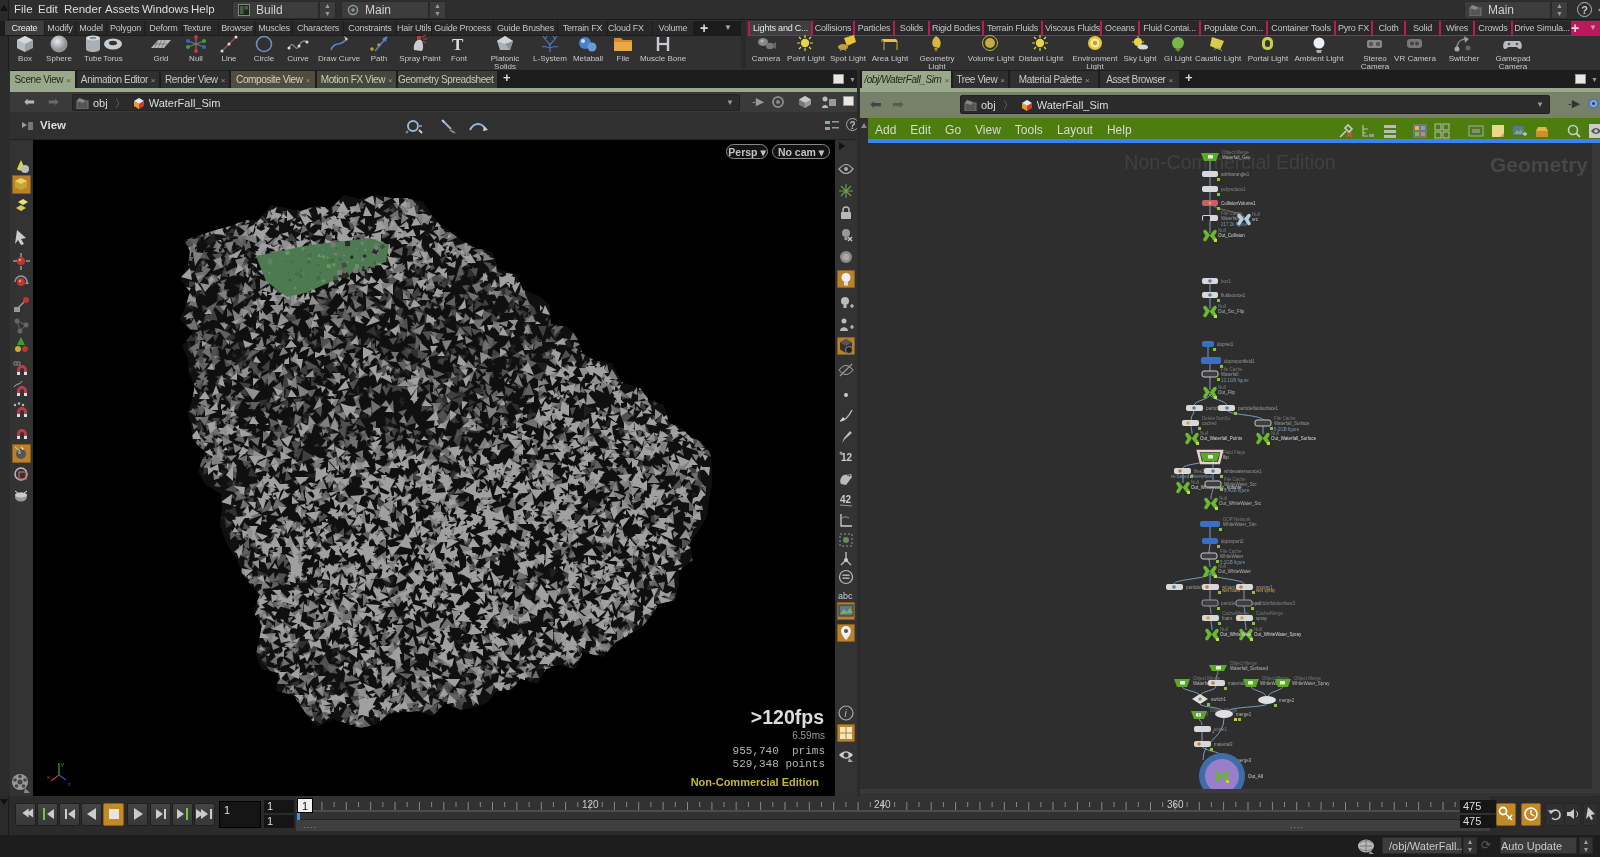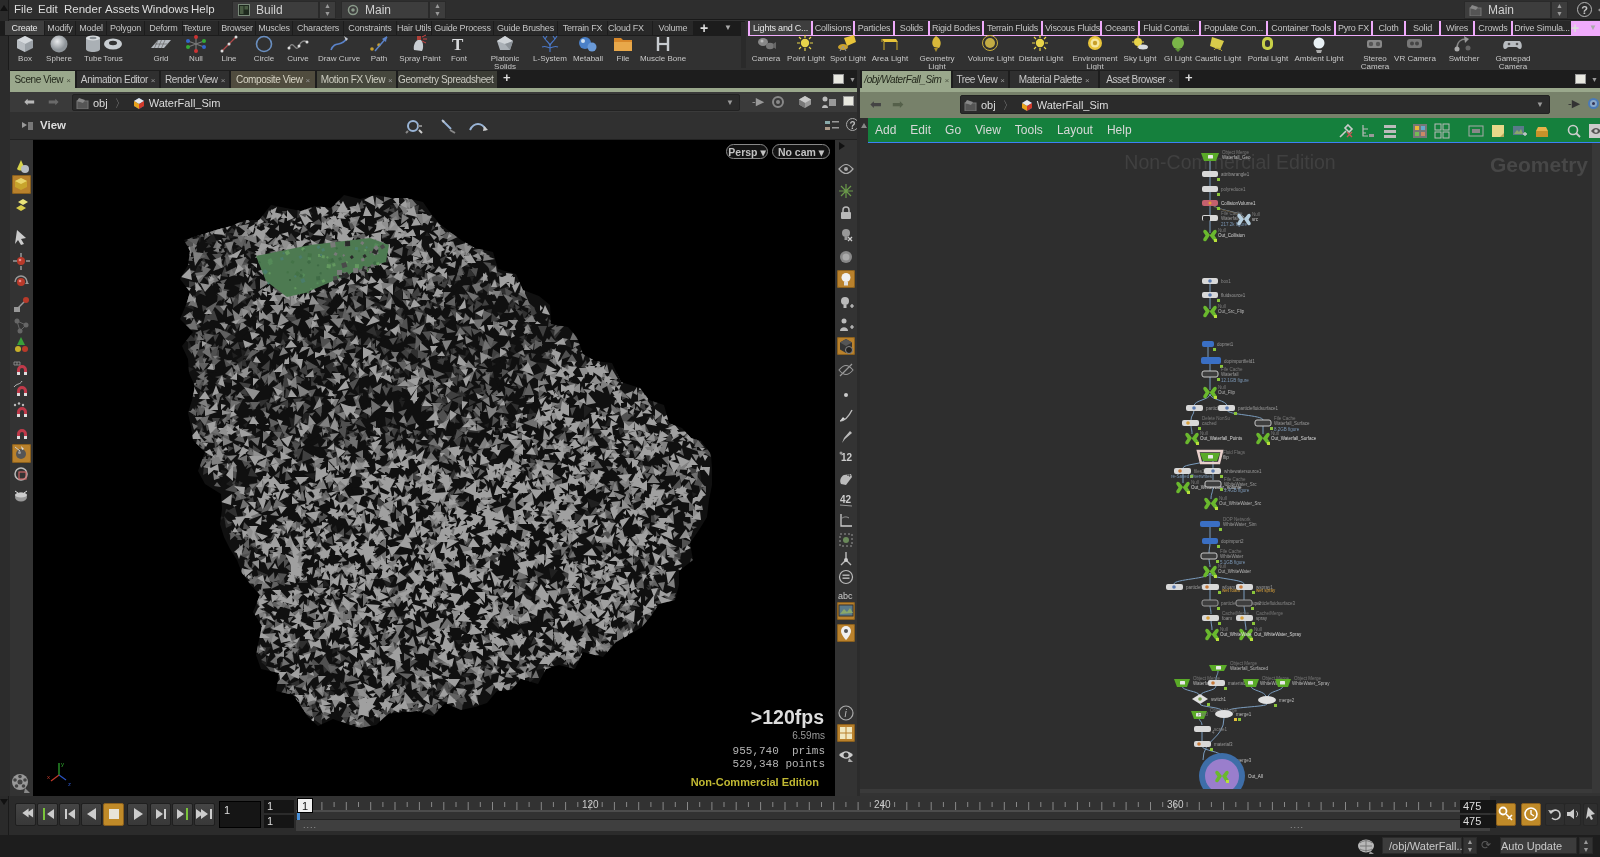--- a/index.html
+++ b/index.html
@@ -29,21 +29,21 @@
 #lstrip{position:absolute;left:0;top:70px;width:10px;height:726px;background:#2c2c2c}
 #ltoolbar{position:absolute;left:10px;top:140px;width:23px;height:656px;background:#333}
 #rstrip{position:absolute;left:835px;top:140px;width:22px;height:656px;background:#333}
 .pill{position:absolute;height:15px;border:1px solid #888;border-radius:9px;background:#131313;color:#c2c2c2;font-size:10.5px;line-height:14px;text-align:center;font-weight:bold;white-space:nowrap}
 .licon{position:absolute;left:2px;width:19px;height:19px;border-radius:2px}
 .ricon{position:absolute;left:2px;width:18px;height:18px;border-radius:2px}
 .oon{background:#b9812c;box-shadow:inset 0 0 0 1px #8a5f1d}
 
 #netbg{position:absolute;left:860px;top:143px;width:740px;height:650px;background:#2e2e2e}
 #rpgreen{position:absolute;left:860px;top:92px;width:740px;height:26px;background:#77816a}
-#rpmenu{position:absolute;left:860px;top:118px;width:740px;height:25px;background:#15803d;border-bottom:1px solid #3b82f6}
+#rpmenu{position:absolute;left:860px;top:118px;width:740px;height:25px;background:#4d7c0f;border-bottom:4px solid #3b82f6}
 #rpmenu .m{display:inline-block;padding:5px 7px 0 7px;font-size:12px;color:#d8d8d8}
 
 #playbar{position:absolute;left:0;top:796px;width:1600px;height:39px;background:#2b2b2b}
 .tbtn{position:absolute;top:7px;width:21px;height:23px;background:linear-gradient(#454545,#383838);border:1px solid #1f1f1f;border-radius:2px;color:#cfcfcf;text-align:center;font-size:10px;line-height:22px}
 #statusbar{position:absolute;left:0;top:835px;width:1600px;height:22px;background:#1d1d1d}
 .sfield{position:absolute;background:#3c3c3c;border:1px solid #2a2a2a;color:#c9c9c9;font-size:11px;line-height:16px}
 .num{position:absolute;color:#bbb;font-size:10px}
 </style></head>
 <body>
 
@@ -92,21 +92,21 @@
       <span class="sht" style="position:absolute;left:256px;width:36px;text-align:center;overflow:hidden;letter-spacing:-0.2px">Muscles</span>
       <span class="sht" style="position:absolute;left:293px;width:50px;text-align:center;overflow:hidden;letter-spacing:-0.2px">Characters</span>
       <span class="sht" style="position:absolute;left:344px;width:52px;text-align:center;overflow:hidden;letter-spacing:-0.2px">Constraints</span>
       <span class="sht" style="position:absolute;left:397px;width:34px;text-align:center;overflow:hidden;letter-spacing:-0.2px">Hair Utils</span>
       <span class="sht" style="position:absolute;left:432px;width:61px;text-align:center;overflow:hidden;letter-spacing:-0.2px">Guide Process</span>
       <span class="sht" style="position:absolute;left:494px;width:63px;text-align:center;overflow:hidden;letter-spacing:-0.2px">Guide Brushes</span>
       <span class="sht" style="position:absolute;left:558px;width:49px;text-align:center;overflow:hidden;letter-spacing:-0.2px">Terrain FX</span>
       <span class="sht" style="position:absolute;left:608px;width:44px;text-align:left;overflow:hidden;letter-spacing:-0.2px">Cloud FX</span>
       <span class="sht" style="position:absolute;left:653px;width:40px;text-align:center;overflow:hidden;letter-spacing:-0.2px">Volume</span>
     </div>
-<div class="shtabs" style="left:748px;width:852px;background:#f0abfc;height:15px">
+<div class="shtabs" style="left:748px;width:852px;background:#be185d;height:15px">
       <span class="sht on" style="position:absolute;left:2px;width:61px;text-align:center;overflow:hidden;letter-spacing:-0.2px">Lights and C...</span>
       <span class="sht" style="position:absolute;left:65px;width:40px;text-align:center;overflow:hidden;letter-spacing:-0.2px">Collisions</span>
       <span class="sht" style="position:absolute;left:107px;width:38px;text-align:center;overflow:hidden;letter-spacing:-0.2px">Particles</span>
       <span class="sht" style="position:absolute;left:147px;width:33px;text-align:center;overflow:hidden;letter-spacing:-0.2px">Solids</span>
       <span class="sht" style="position:absolute;left:182px;width:52px;text-align:center;overflow:hidden;letter-spacing:-0.2px">Rigid Bodies</span>
       <span class="sht" style="position:absolute;left:236px;width:57px;text-align:center;overflow:hidden;letter-spacing:-0.2px">Terrain Fluids</span>
       <span class="sht" style="position:absolute;left:295px;width:57px;text-align:right;overflow:hidden;letter-spacing:-0.2px">Viscous Fluids</span>
       <span class="sht" style="position:absolute;left:354px;width:36px;text-align:center;overflow:hidden;letter-spacing:-0.2px">Oceans</span>
       <span class="sht" style="position:absolute;left:392px;width:59px;text-align:center;overflow:hidden;letter-spacing:-0.2px">Fluid Contai...</span>
       <span class="sht" style="position:absolute;left:453px;width:65px;text-align:center;overflow:hidden;letter-spacing:-0.2px">Populate Con...</span>

